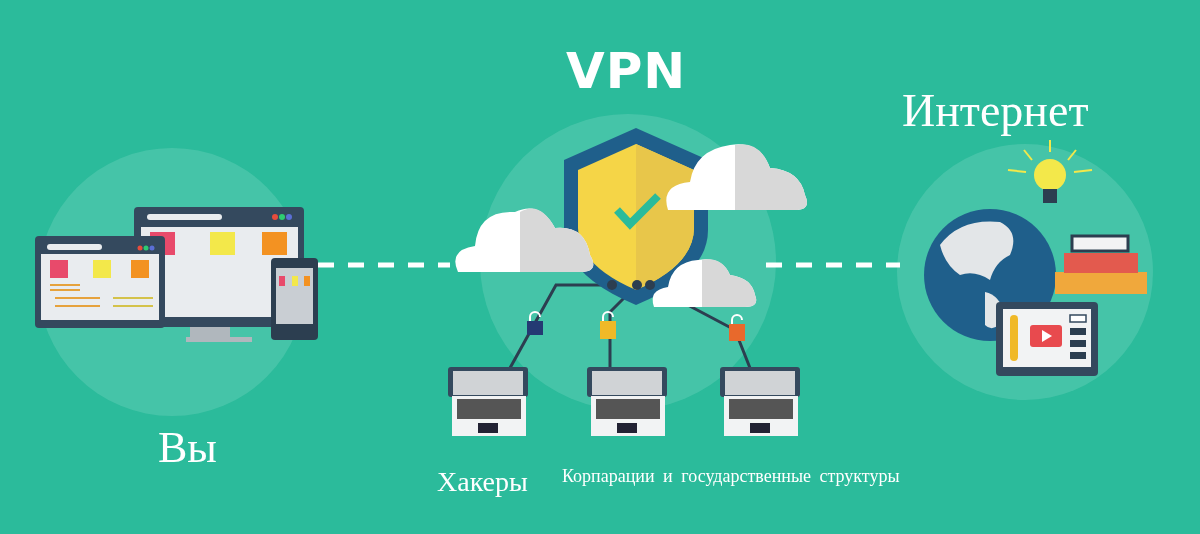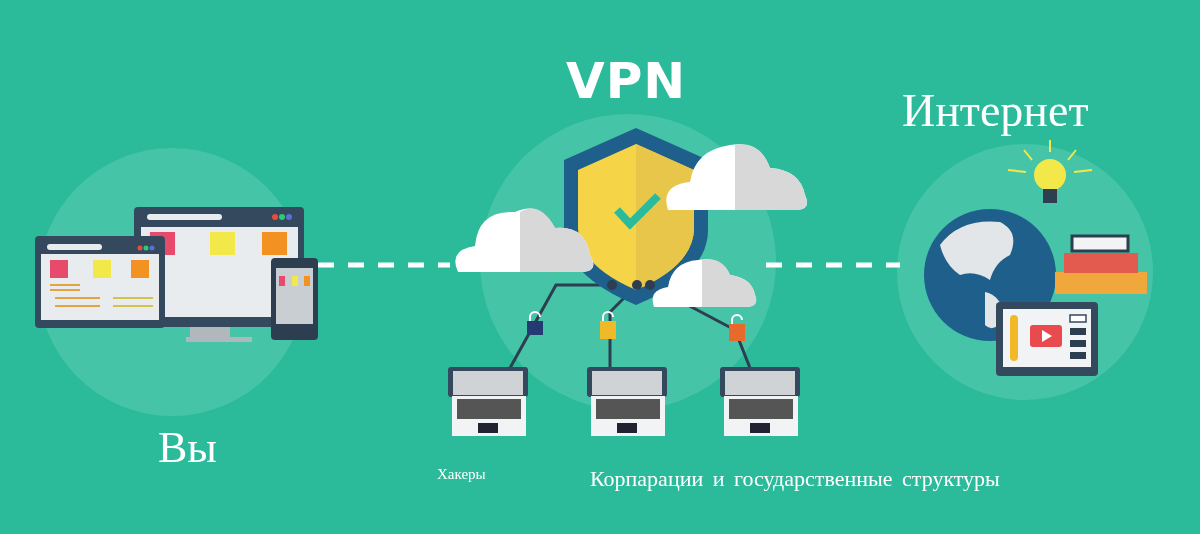--- a/index.html
+++ b/index.html
@@ -1,23 +1,23 @@
 <!DOCTYPE html>
 <html><head>
 <meta charset="utf-8">
 <style>
   html,body{margin:0;padding:0;}
   body{width:1200px;height:534px;overflow:hidden;background:#2bbb9b;position:relative;font-family:"Liberation Serif",serif;}
   .scene{position:absolute;left:0;top:0;width:1200px;height:534px;}
   .label{position:absolute;color:#fff;white-space:nowrap;}
-  .title-vpn{left:566px;top:52px;font-family:"DejaVu Sans",sans-serif;font-weight:bold;font-size:50px;letter-spacing:1px;}
+  .title-vpn{left:566px;top:42px;font-family:"DejaVu Sans",sans-serif;font-weight:bold;font-size:50px;letter-spacing:1px;}
   .title-internet{left:902px;top:84px;font-size:46px;}
   .label-you{left:158px;top:422px;font-size:44px;}
-  .label-hackers{left:437px;top:466px;font-size:15px;}
-  .label-corp{left:562px;top:466px;font-size:22px;word-spacing:4px;margin-left:28px;}
+  .label-hackers{left:437px;top:466px;font-size:28px;}
+  .label-corp{left:562px;top:466px;font-size:18px;word-spacing:4px;}
 </style>
 </head>
 <body>
 
 <svg class="scene" viewBox="0 0 1200 534" xmlns="http://www.w3.org/2000/svg">
 
   <circle cx="172" cy="282" r="134" fill="#4fc7ac" opacity="0.75"></circle>
   <circle cx="628" cy="262" r="148" fill="#4fc7ac" opacity="0.75"></circle>
   <circle cx="1025" cy="272" r="128" fill="#4fc7ac" opacity="0.75"></circle>
 

